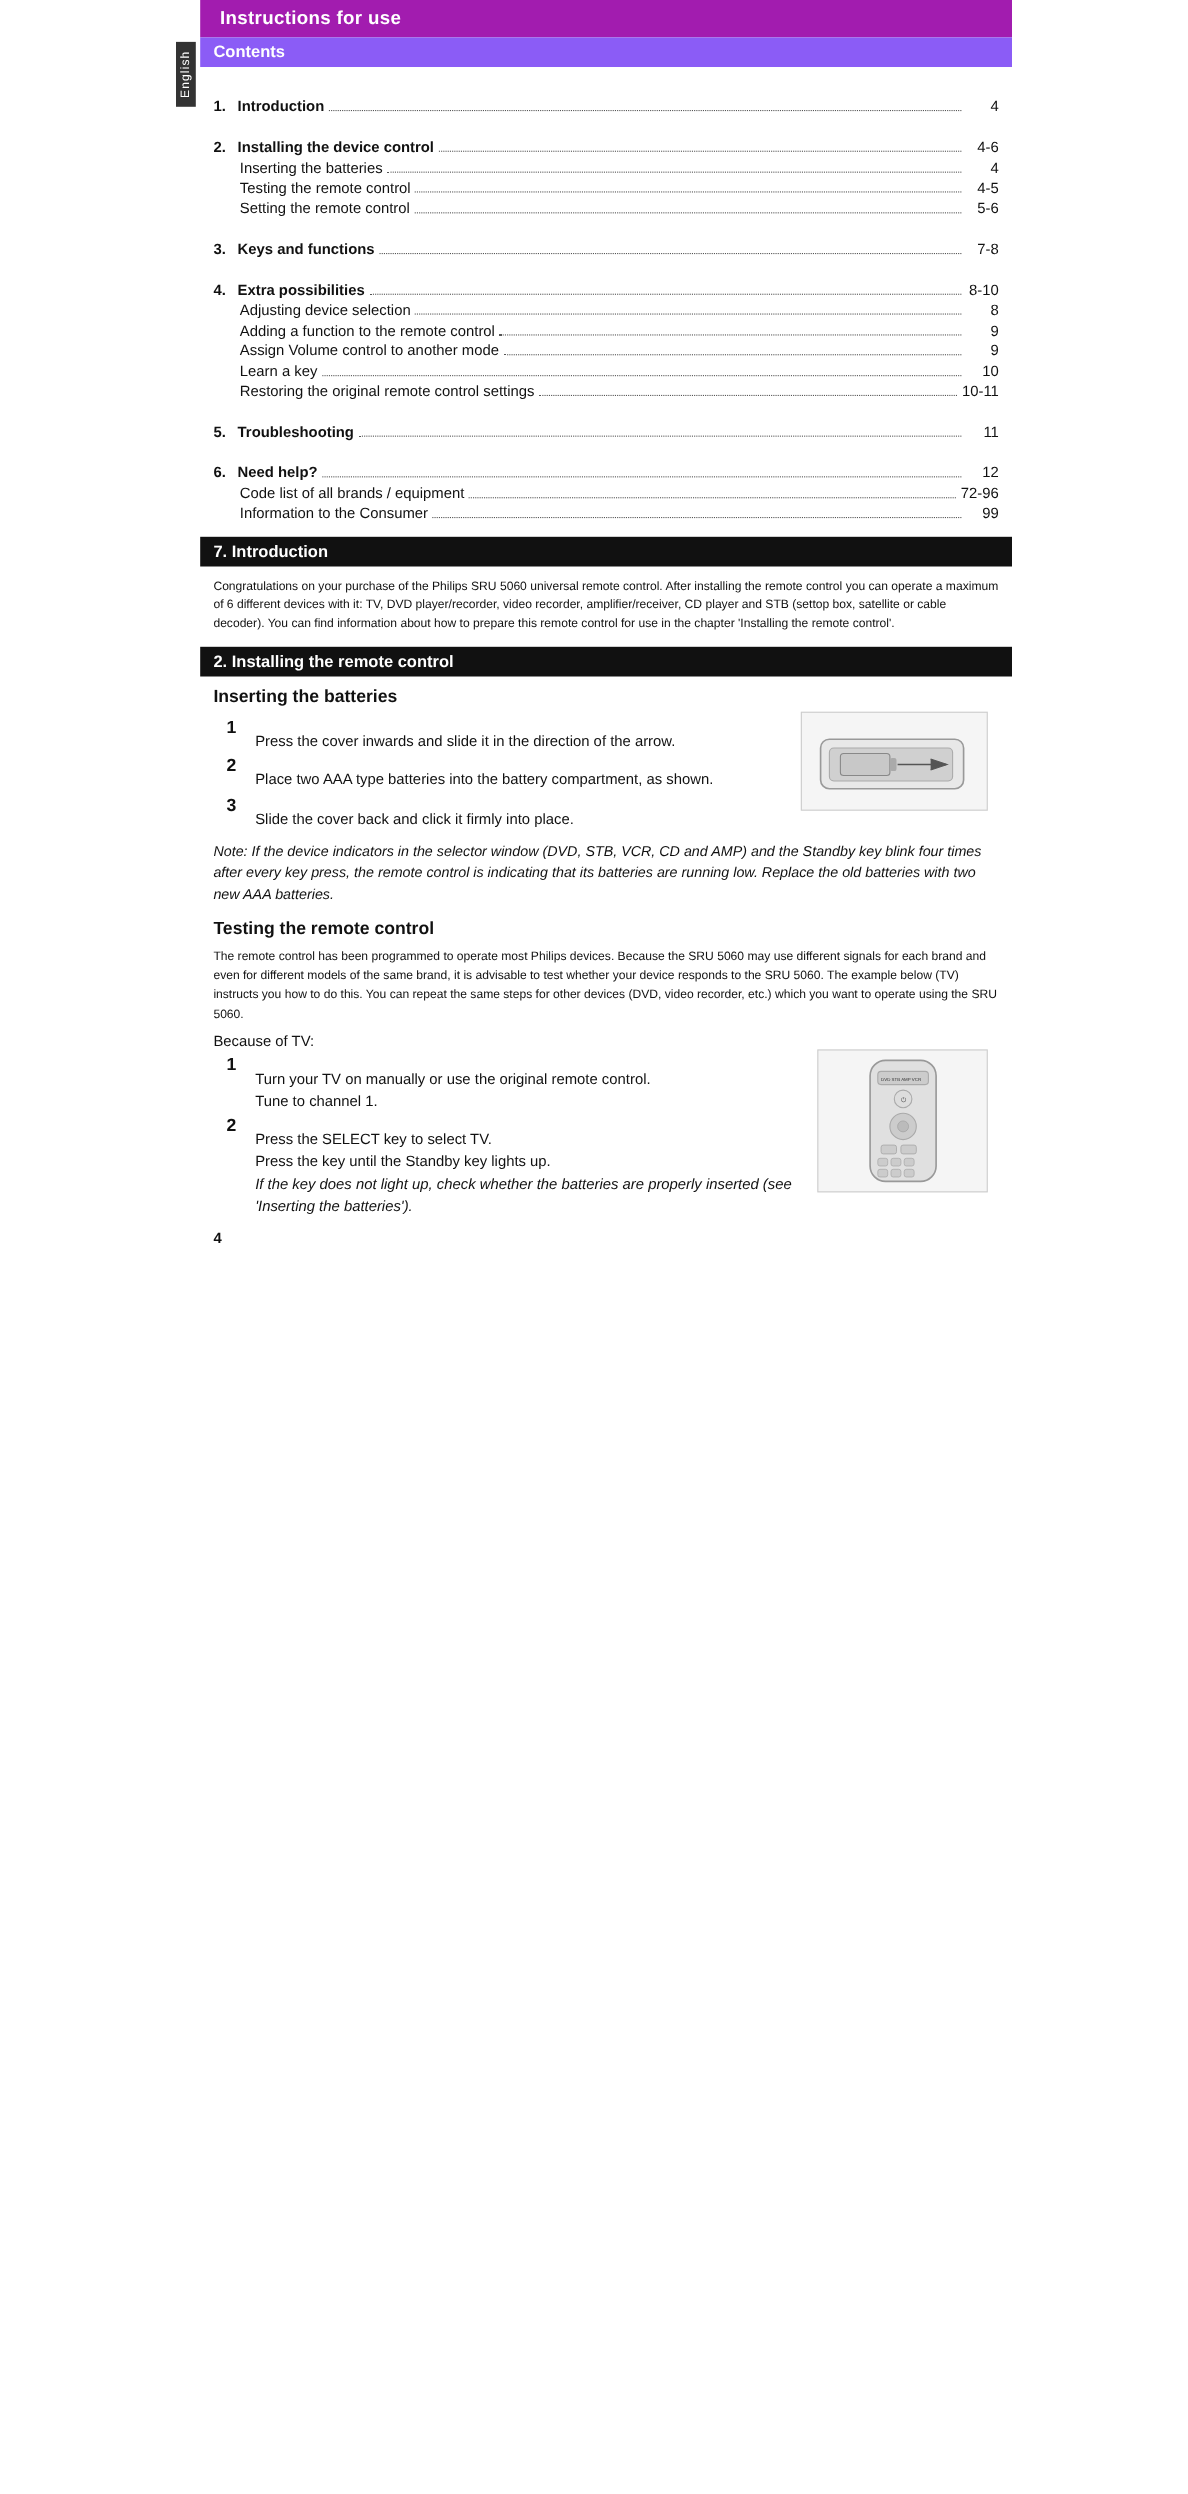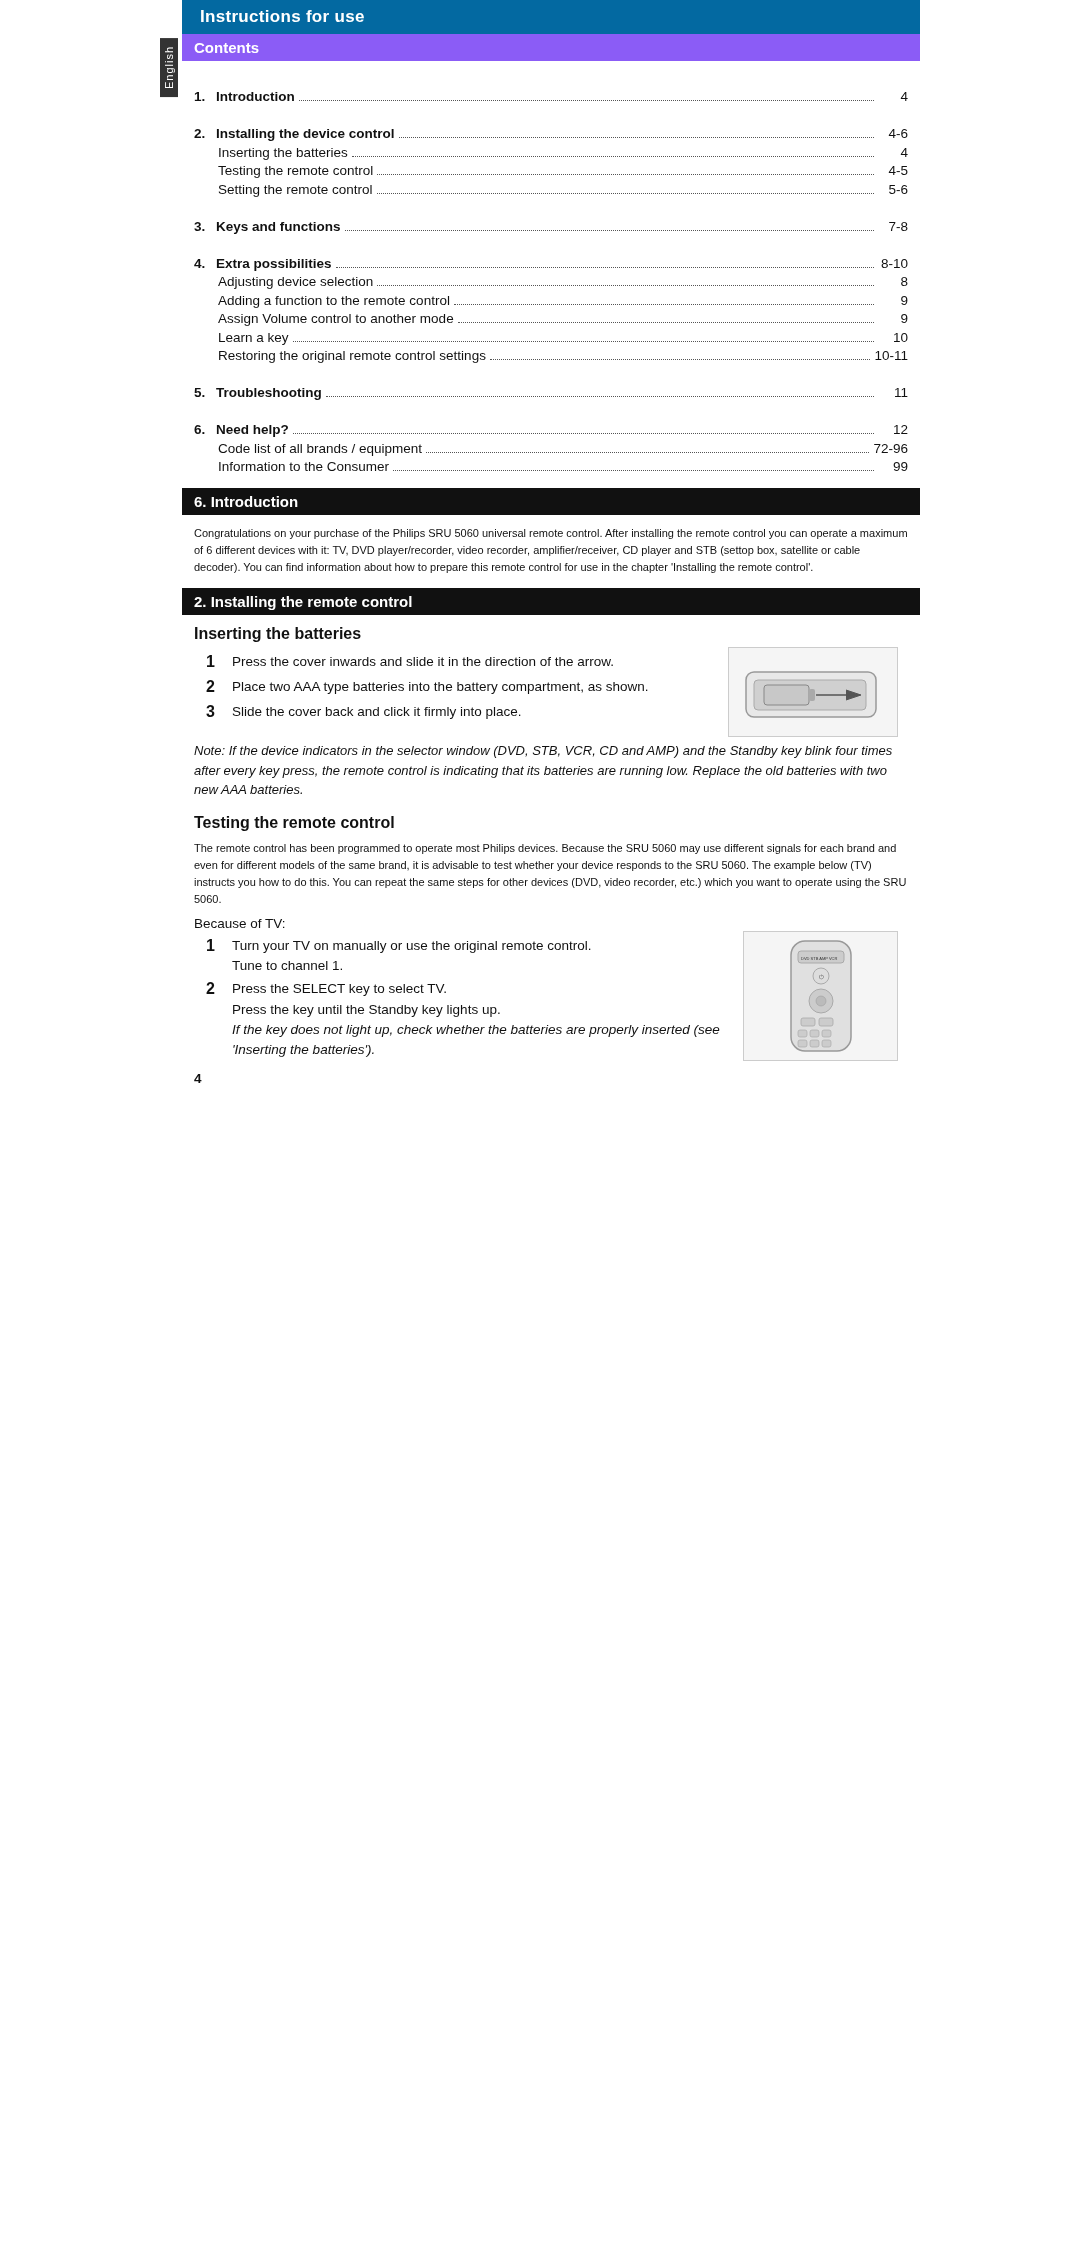--- a/index.html
+++ b/index.html
@@ -8,21 +8,21 @@
       font-size: 13.5px;
       background: #fff;
       color: #111;
       width: 760px;
       margin: 0 auto;
       padding: 0;
     }
 
     
     .page-header {
-      background: #0369a1;
+      background: #a21caf;
       color: #fff;
       font-size: 17px;
       font-weight: bold;
       padding: 7px 18px;
       letter-spacing: 0.3px;
     }
 
     
     .language-bar {
       position: absolute;
@@ -131,20 +131,21 @@
 
     .numbered-list .list-item .list-num {
       font-weight: bold;
       font-size: 16px;
       min-width: 26px;
       margin-top: -2px;
     }
 
     .numbered-list .list-item .list-content {
       flex: 1;
+      margin-top: 12px;
     }
 
     .note-text {
       font-style: italic;
       padding: 4px 12px;
       font-size: 13px;
       line-height: 1.5;
     }
 
     .note-text .note-label {
@@ -335,21 +336,21 @@
         <span class="toc-page">72-96</span>
       </div>
       <div class="toc-row">
         <span class="sub">Information to the Consumer</span>
         <span class="toc-dots"></span>
         <span class="toc-page">99</span>
       </div>
     </div>
 
   <div class="section-header">
-    <span>6. Introduction</span>
+    <span>7. Introduction</span>
   </div>
 
   <div class="body-text">
     <span>Congratulations on your purchase of the Philips SRU 5060 universal remote control. After installing the remote control you can operate a maximum of 6 different devices with it: TV, DVD player/recorder, video recorder, amplifier/receiver, CD player and STB (settop box, satellite or cable decoder). You can find information about how to prepare this remote control for use in the chapter 'Installing the remote control'.</span>
   </div>
 
   <div class="section-header">
     <span>2. Installing the remote control</span>
   </div>
 

